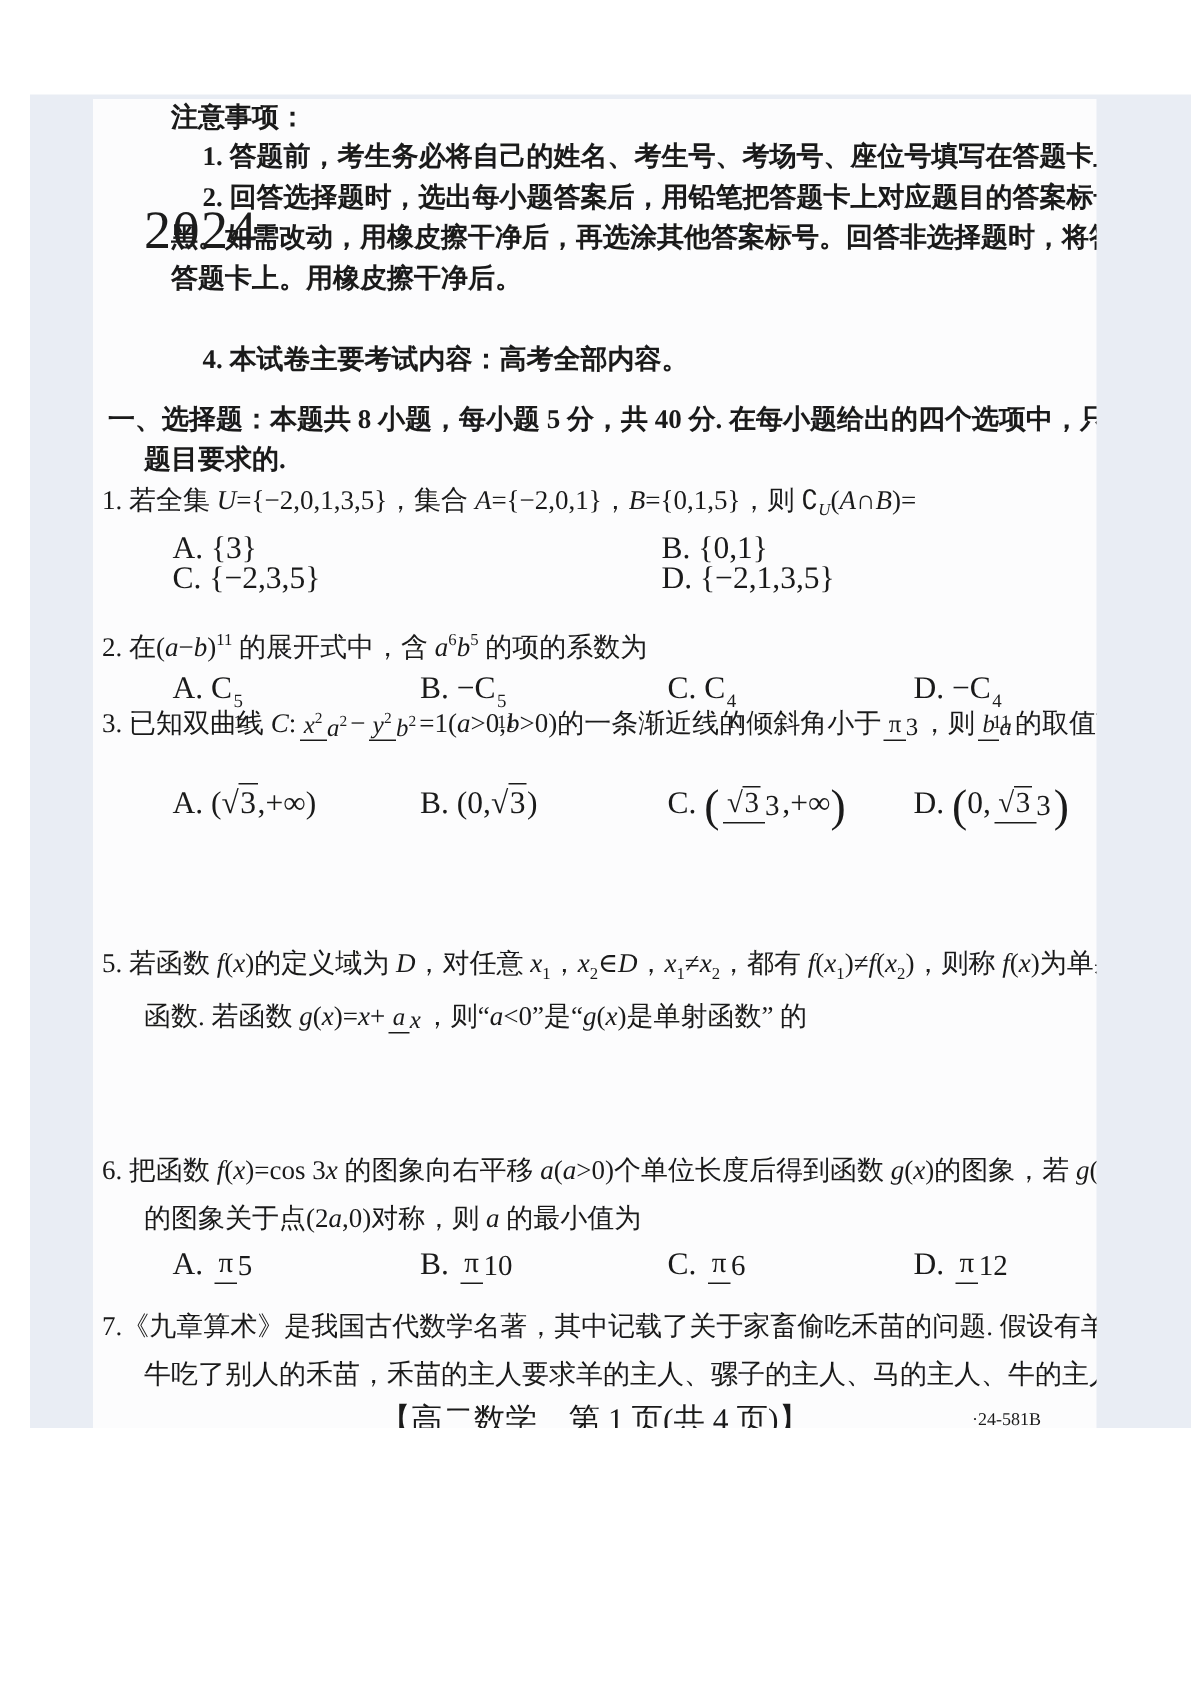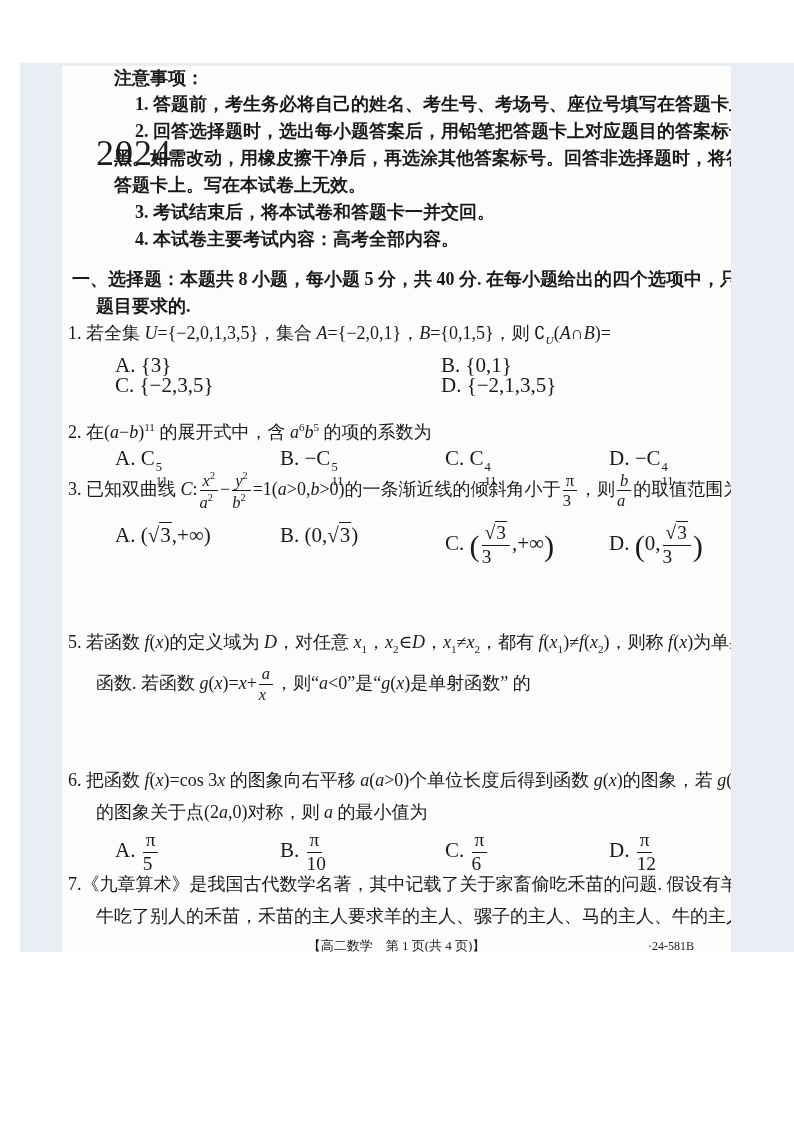--- a/index.html
+++ b/index.html
@@ -23,56 +23,55 @@
     font-size:18px; line-height:24px;
   }
   .b { font-weight:bold; }
   .row { position:absolute; left:0; width:100%; height:26px; }
   .opt { position:absolute; white-space:nowrap; font-size:21px; line-height:24px; }
   .c1 { left:53px; } .c2 { left:218px; } .c3 { left:383px; } .c4 { left:547px; }
   .h2 { left:379px; }
   i { font-style:italic; }
   sup,sub { font-size:0.62em; }
   .fr {
-    display:inline-flex; flex-direction:column; align-items:flex-start;
+    display:inline-flex; flex-direction:row; align-items:flex-end;
     vertical-align:middle; line-height:1.08; font-size:0.92em; margin:0 2px;
   }
   .fr .t { border-bottom:1px solid #1a1a1a; padding:0 3px 1px; }
   .fr .b2 { padding-top:1px; }
   .rad { white-space:nowrap; }
   .rad .v { border-top:1.4px solid #1a1a1a; padding:0 1px; }
   .cnk { white-space:nowrap; }
   .cnk .st {
     display:inline-flex; flex-direction:column; align-items:flex-start;
     font-size:0.6em; line-height:1.15; vertical-align:-0.45em; margin-left:1px;
   }
   .bp { font-size:1.45em; vertical-align:-0.18em; }
   .watermark {
     position:absolute; left:34px; top:69px; font-size:36px; line-height:1;
     font-weight:400; color:#1c1c1c; letter-spacing:1px;
   }
   .frow {
     position:absolute; left:0; width:100%; text-align:center;
-    font-size:13px; line-height:20px;
+    font-size:21px; line-height:20px;
   }
   .fright { position:absolute; left:586px; white-space:nowrap; font-size:12px; line-height:20px; }
 </style>
 </head>
 <body>
 
 <div id="screen">
   <div class="scan">
     <div class="page">
 
       <div class="line b" style="top:0; left:52px">注意事项：</div>
       <div class="line b" style="top:26px; left:73px">1. 答题前，考生务必将自己的姓名、考生号、考场号、座位号填写在答题卡上。</div>
       <div class="line b" style="top:53px; left:73px">2. 回答选择题时，选出每小题答案后，用铅笔把答题卡上对应题目的答案标号涂</div>
       <div class="line b" style="top:80px; left:52px">黑。如需改动，用橡皮擦干净后，再选涂其他答案标号。回答非选择题时，将答案写在</div>
-      <div class="line b" style="top:107px; left:52px">答题卡上。写在本试卷上无效。</div>
-      <div class="line b" style="top:134px; left:73px">3. 考试结束后，将本试卷和答题卡一并交回。</div>
+      <div class="line b" style="top:107px; left:52px">答题卡上。用橡皮擦干净后。</div>
       <div class="line b" style="top:161px; left:73px">4. 本试卷主要考试内容：高考全部内容。</div>
 
       <div class="watermark">2024</div>
 
       <div class="line b" style="top:201px; left:10px">一、选择题：本题共 8 小题，每小题 5 分，共 40 分. 在每小题给出的四个选项中，只有一项是符合</div>
       <div class="line b" style="top:228px; left:34px">题目要求的.</div>
 
       <div class="line" style="top:255px">1. 若全集 <i>U</i>={−2,0,1,3,5}，集合 <i>A</i>={−2,0,1}，<i>B</i>={0,1,5}，则 ∁<sub><i>U</i></sub>(<i>A</i>∩<i>B</i>)=</div>
       <div class="row" style="top:287px">
         <span class="opt c1">A. {3}</span>

